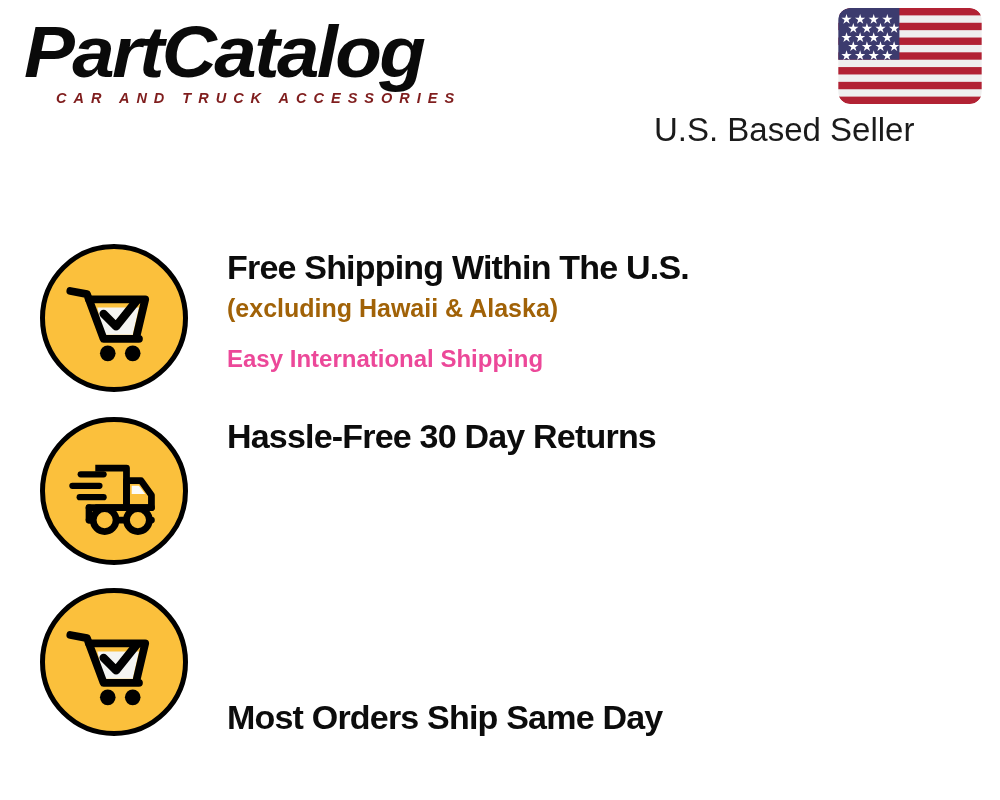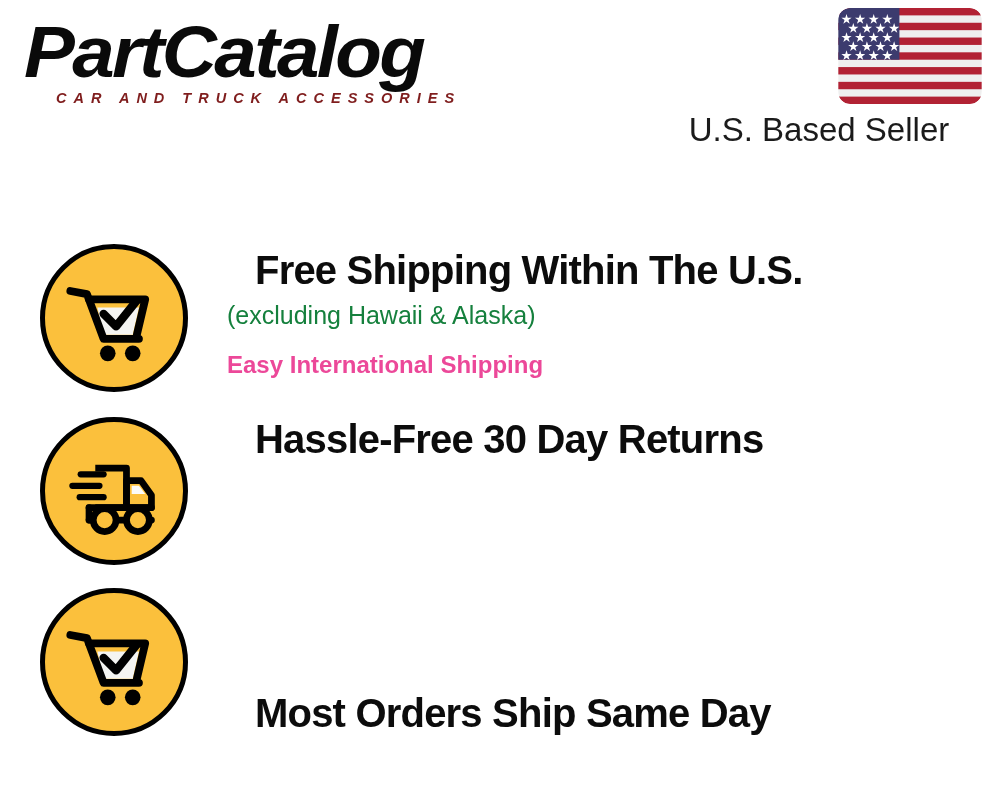--- a/index.html
+++ b/index.html
@@ -88,21 +88,21 @@
   .seller-text {
     display: block;
     margin-top: 9px;
     margin-right: 0px;
     font-family: "Liberation Sans", "DejaVu Sans", sans-serif;
     font-weight: 400;
     font-size: 33px;
     line-height: 1.05;
     color: #1b1b1b;
     white-space: nowrap;
-    text-align: center;
+    text-align: left;
   }
 
   
   .features {
     position: absolute;
     left: 0;
     top: 236px;
     width: 1000px;
   }
 
@@ -142,35 +142,34 @@
     padding-left: 39px;
     padding-top: 0;
   }
 
   .feature-row.row-1 .feature-text { padding-top: 4px; }
 
   .feature-title {
     display: block;
     font-family: "Liberation Sans", "DejaVu Sans", sans-serif;
     font-weight: 700;
-    font-size: 40px;
+    font-size: 34px;
     line-height: 1.12;
     letter-spacing: -0.8px;
     color: #0c0c0c;
     white-space: nowrap;
-    margin-left: 28px;
   }
 
   .feature-sub {
     display: block;
     font-family: "Liberation Sans", "DejaVu Sans", sans-serif;
-    font-weight: 400;
+    font-weight: 700;
     font-size: 25px;
     line-height: 1.3;
-    color: #15803d;
+    color: #a16207;
     margin-top: 6px;
     white-space: nowrap;
   }
 
   .feature-sub-strong {
     display: block;
     font-family: "Liberation Sans", "DejaVu Sans", sans-serif;
     font-weight: 700;
     font-size: 24px;
     line-height: 1.3;

